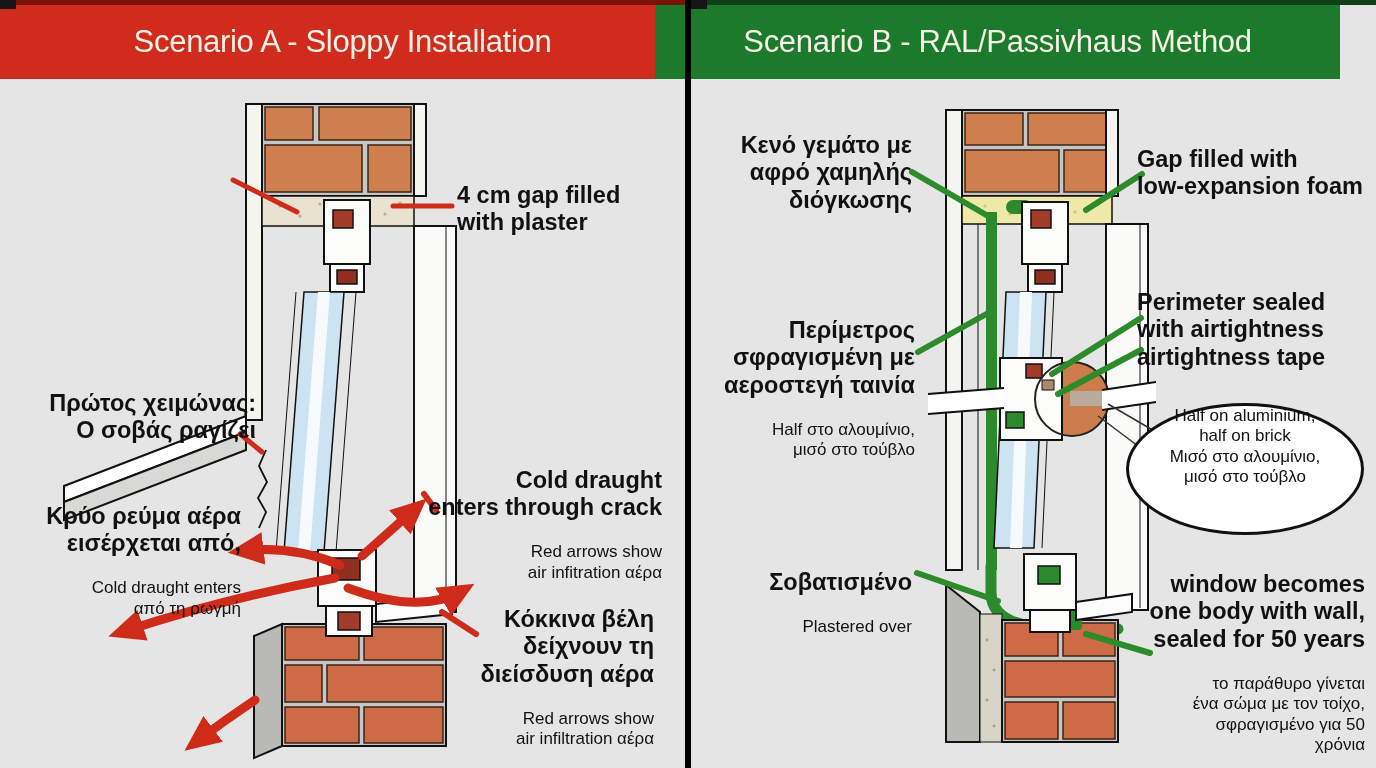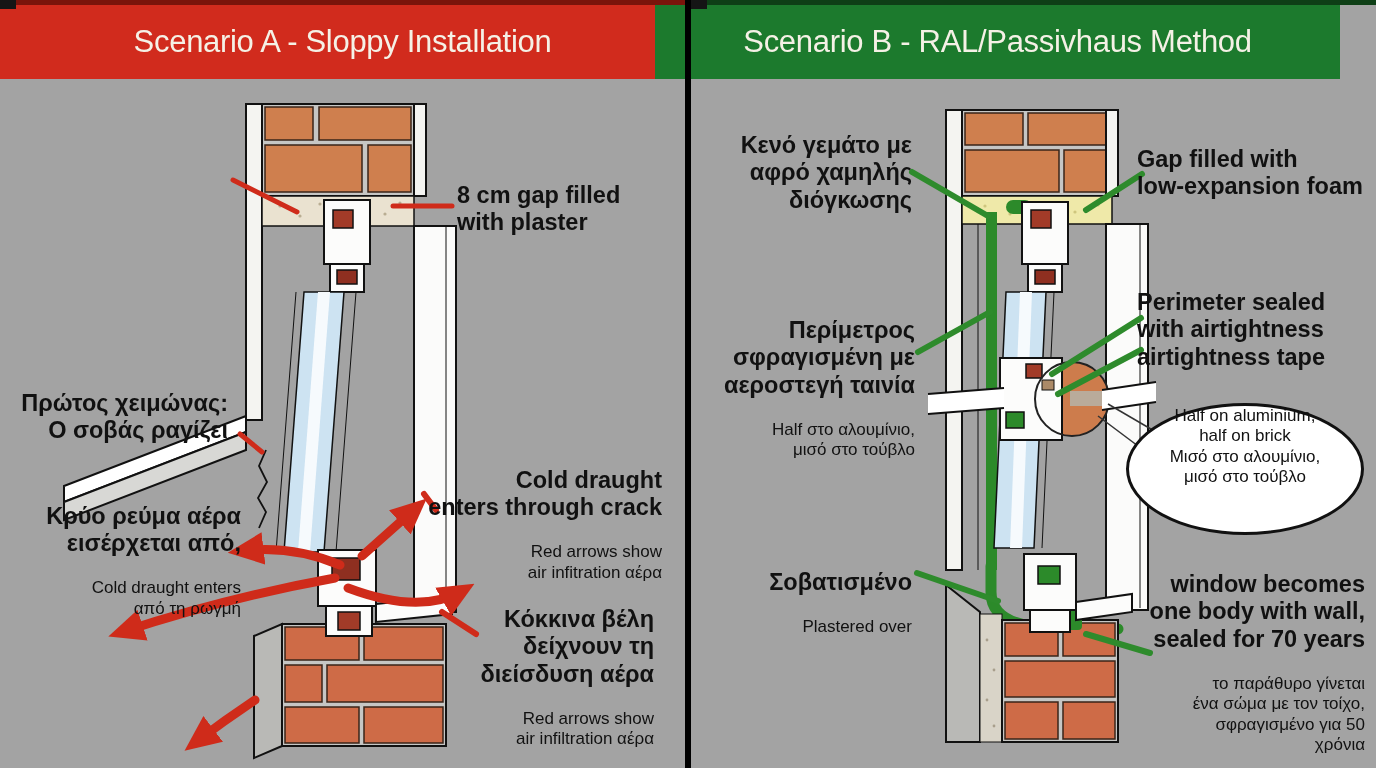--- a/index.html
+++ b/index.html
@@ -1,18 +1,18 @@
 <!DOCTYPE html>
 <html><head>
 <meta charset="utf-8">
 <style>
   html,body{margin:0;padding:0;background:#ffffff;}
   .stage{
     position:relative;width:1376px;height:768px;overflow:hidden;
-    background:#a3a3a3;font-family:"Liberation Sans","DejaVu Sans",sans-serif;
+    background:#e5e5e5;font-family:"Liberation Sans","DejaVu Sans",sans-serif;
     color:#111;
   }
   .art{position:absolute;left:0;top:0;z-index:1;}
   .banner{
     position:absolute;top:5px;height:74px;display:flex;align-items:center;justify-content:center;
     z-index:2;
   }
   .banner span{font-size:31px;font-weight:500;letter-spacing:-0.3px;color:#f5f1e6;}
   .banner-a{left:0;width:685px;background:#d12b1d;}
   .banner-b{left:655px;width:685px;background:#1c7a2d;}
@@ -251,24 +251,24 @@
         <line x1="918" y1="352" x2="990" y2="312"></line>
         <line x1="1052" y1="374" x2="1141" y2="318"></line>
         <line x1="1058" y1="394" x2="1141" y2="350"></line>
         <line x1="917" y1="573" x2="998" y2="601"></line>
         <line x1="1086" y1="634" x2="1150" y2="653"></line>
       </g>
     </g>
   </svg>
 
 
-  <div class="ann b" style="left:457px;top:182px;">8 cm gap filled
+  <div class="ann b" style="left:457px;top:182px;">4 cm gap filled
 with plaster</div>
 
-  <div class="ann b ra" style="left:0;top:390px;width:228px;">Πρώτος χειμώνας:
+  <div class="ann b ra" style="left:0;top:390px;width:228px;padding-left:28px;">Πρώτος χειμώνας:
 Ο σοβάς ραγίζει</div>
 
   <div class="ann ra" style="left:8px;top:484px;width:233px;">
     <div class="b">Κρύο ρεύμα αέρα
 εισέρχεται από,</div>
     <div class="r sub">Cold draught enters
 από τη ρωγμή</div>
   </div>
 
   <div class="ann ce" style="left:410px;top:448px;width:252px;">
@@ -313,20 +313,20 @@
   </div>
 
   <div class="ann ra" style="left:688px;top:550px;width:224px;">
     <div class="b">Σοβατισμένο</div>
     <div class="r sub">Plastered over</div>
   </div>
 
   <div class="ann ce" style="left:1127px;top:552px;width:238px;">
     <div class="b">window becomes
 one body with wall,
-sealed for 70 years</div>
+sealed for 50 years</div>
     <div class="r sub">το παράθυρο γίνεται
 ένα σώμα με τον τοίχο,
 σφραγισμένο για 50
 χρόνια</div>
   </div>
 
 </div>
 
 </body></html>

